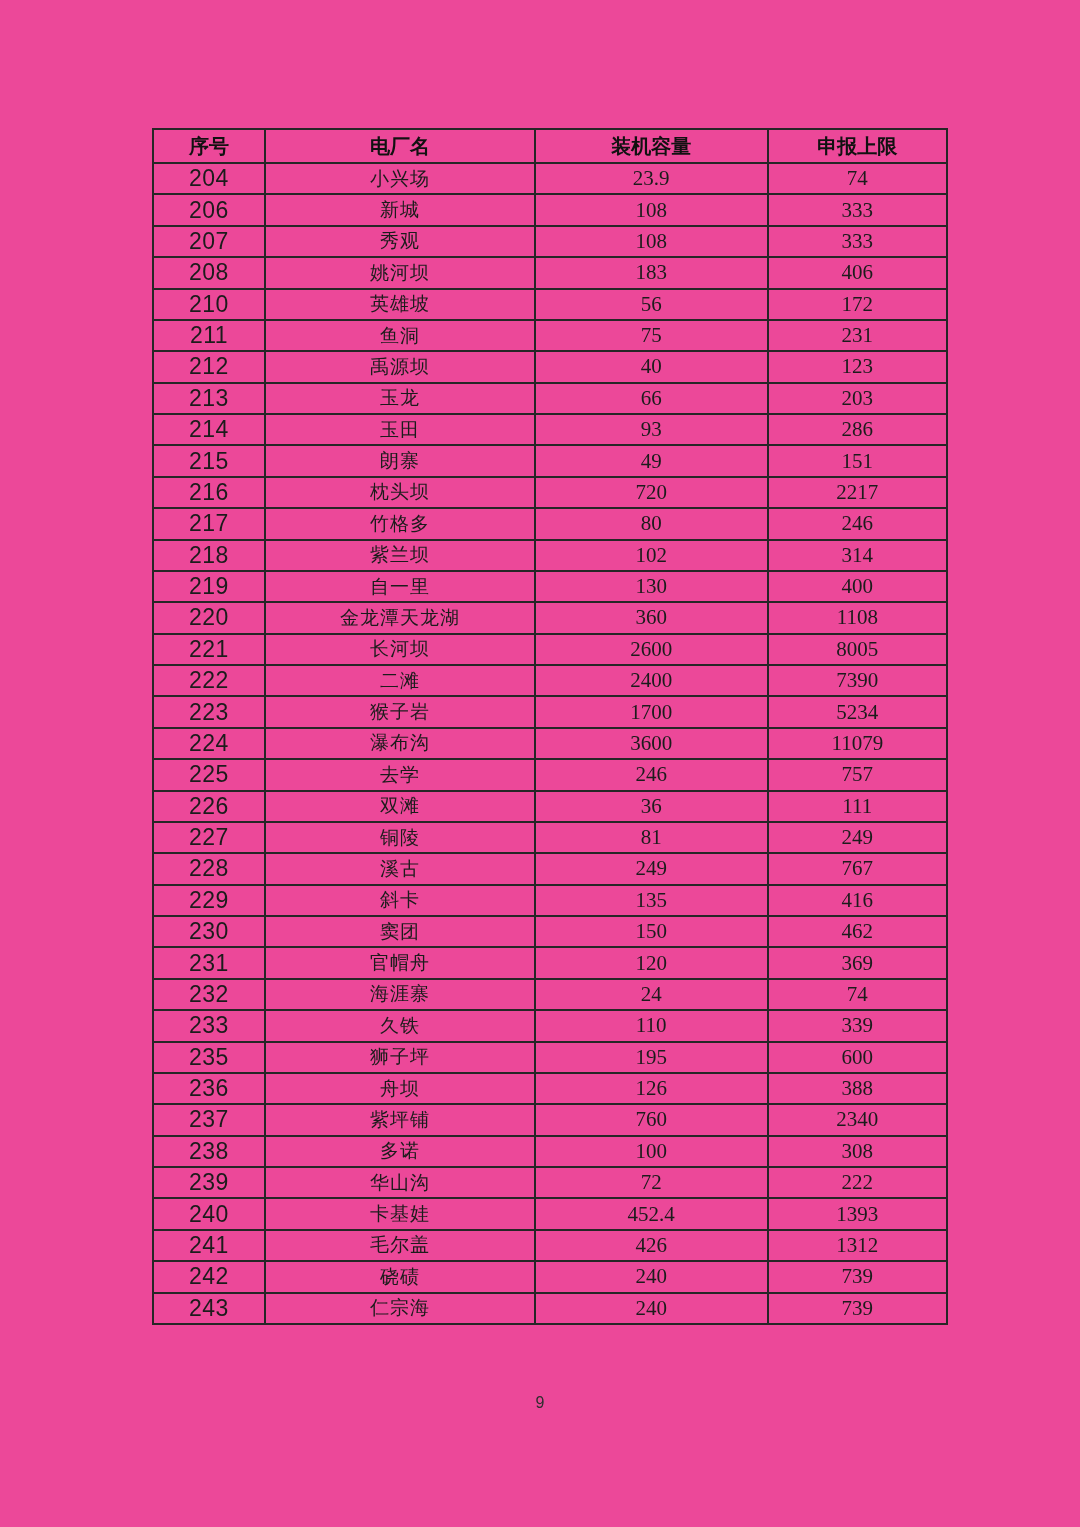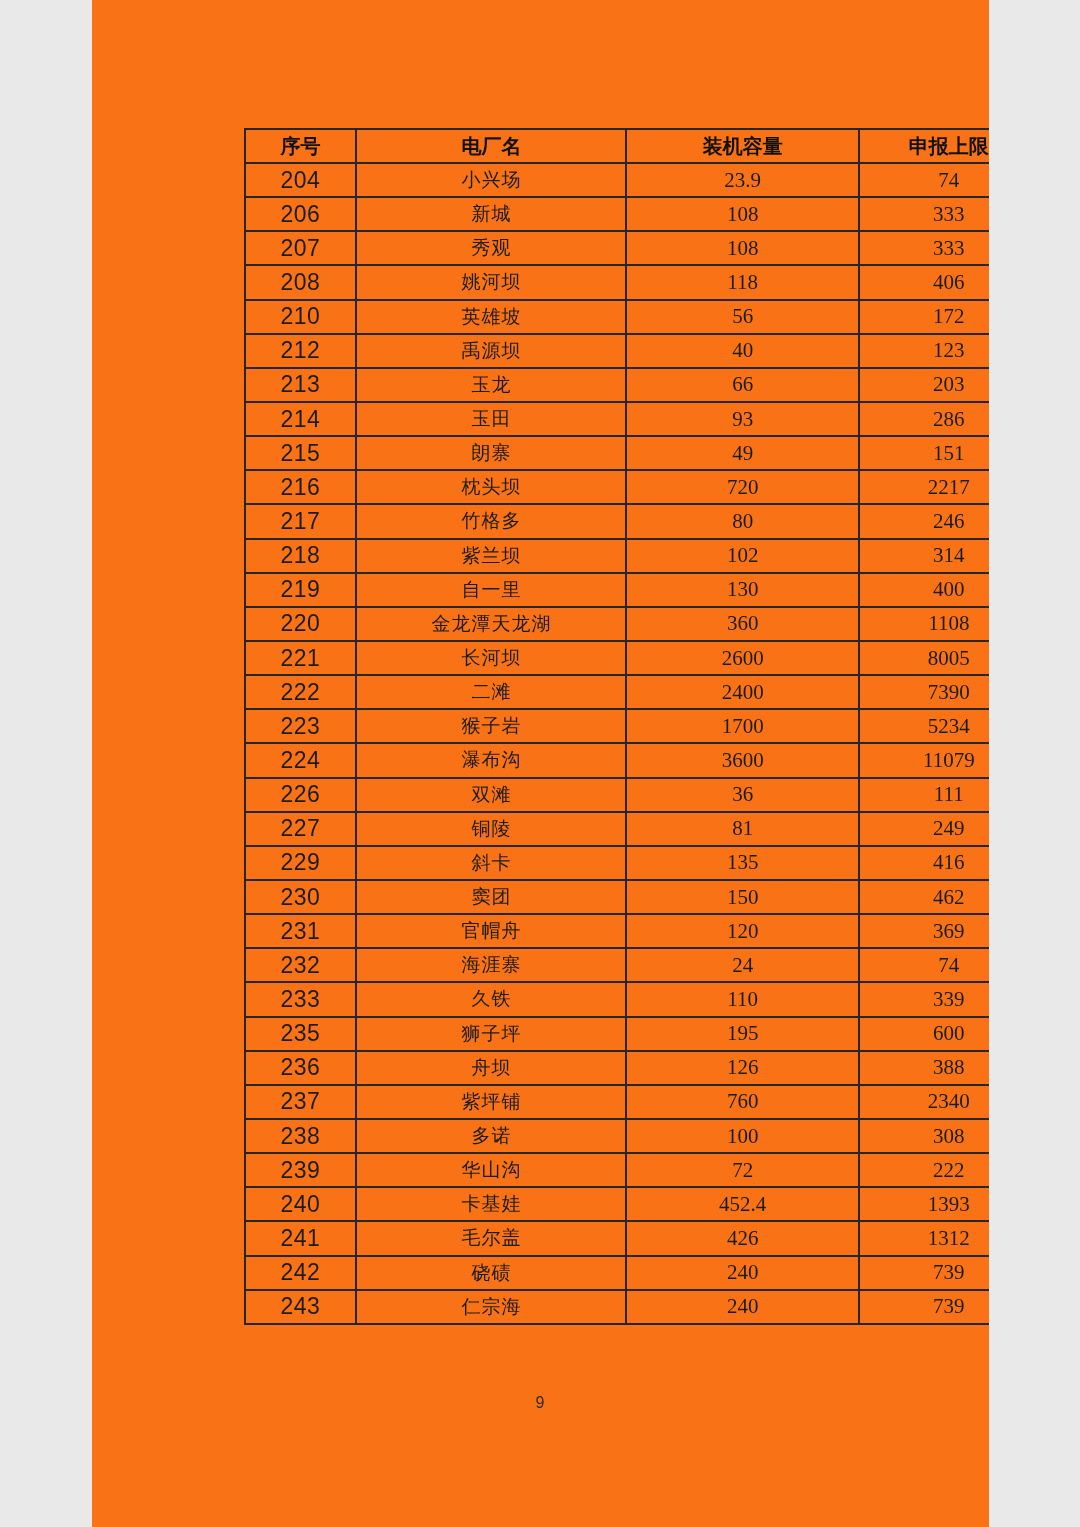--- a/index.html
+++ b/index.html
@@ -1,22 +1,22 @@
 <!DOCTYPE html>
 <html><head>
 <meta charset="utf-8">
 <style>
   * { margin: 0; padding: 0; box-sizing: border-box; }
   html, body { background: #e9e9e9; }
   .page {
     position: relative;
-    width: 897px;
+    width: 1080px;
     height: 1527px;
     margin: 0 auto;
-    background: #f97316;
+    background: #ec4899;
     font-family: "DejaVu Serif", "Liberation Serif", serif;
     color: #1c1c1c;
     overflow: hidden;
   }
   table.plant-table {
     position: absolute;
     left: 152px;
     top: 128px;
     width: 796px;
     height: 1197px;
@@ -103,30 +103,36 @@
         </tr>
         <tr>
           <td class="num-sans">207</td>
           <td class="cjk">秀观</td>
           <td class="num-serif">108</td>
           <td class="num-serif">333</td>
         </tr>
         <tr>
           <td class="num-sans">208</td>
           <td class="cjk">姚河坝</td>
-          <td class="num-serif">118</td>
+          <td class="num-serif">183</td>
           <td class="num-serif">406</td>
         </tr>
         <tr>
           <td class="num-sans">210</td>
           <td class="cjk">英雄坡</td>
           <td class="num-serif">56</td>
           <td class="num-serif">172</td>
         </tr>
         <tr>
+          <td class="num-sans">211</td>
+          <td class="cjk">鱼洞</td>
+          <td class="num-serif">75</td>
+          <td class="num-serif">231</td>
+        </tr>
+        <tr>
           <td class="num-sans">212</td>
           <td class="cjk">禹源坝</td>
           <td class="num-serif">40</td>
           <td class="num-serif">123</td>
         </tr>
         <tr>
           <td class="num-sans">213</td>
           <td class="cjk">玉龙</td>
           <td class="num-serif">66</td>
           <td class="num-serif">203</td>
@@ -191,32 +197,44 @@
           <td class="num-serif">1700</td>
           <td class="num-serif">5234</td>
         </tr>
         <tr>
           <td class="num-sans">224</td>
           <td class="cjk">瀑布沟</td>
           <td class="num-serif">3600</td>
           <td class="num-serif">11079</td>
         </tr>
         <tr>
+          <td class="num-sans">225</td>
+          <td class="cjk">去学</td>
+          <td class="num-serif">246</td>
+          <td class="num-serif">757</td>
+        </tr>
+        <tr>
           <td class="num-sans">226</td>
           <td class="cjk">双滩</td>
           <td class="num-serif">36</td>
           <td class="num-serif">111</td>
         </tr>
         <tr>
           <td class="num-sans">227</td>
           <td class="cjk">铜陵</td>
           <td class="num-serif">81</td>
           <td class="num-serif">249</td>
         </tr>
         <tr>
+          <td class="num-sans">228</td>
+          <td class="cjk">溪古</td>
+          <td class="num-serif">249</td>
+          <td class="num-serif">767</td>
+        </tr>
+        <tr>
           <td class="num-sans">229</td>
           <td class="cjk">斜卡</td>
           <td class="num-serif">135</td>
           <td class="num-serif">416</td>
         </tr>
         <tr>
           <td class="num-sans">230</td>
           <td class="cjk">窦团</td>
           <td class="num-serif">150</td>
           <td class="num-serif">462</td>

